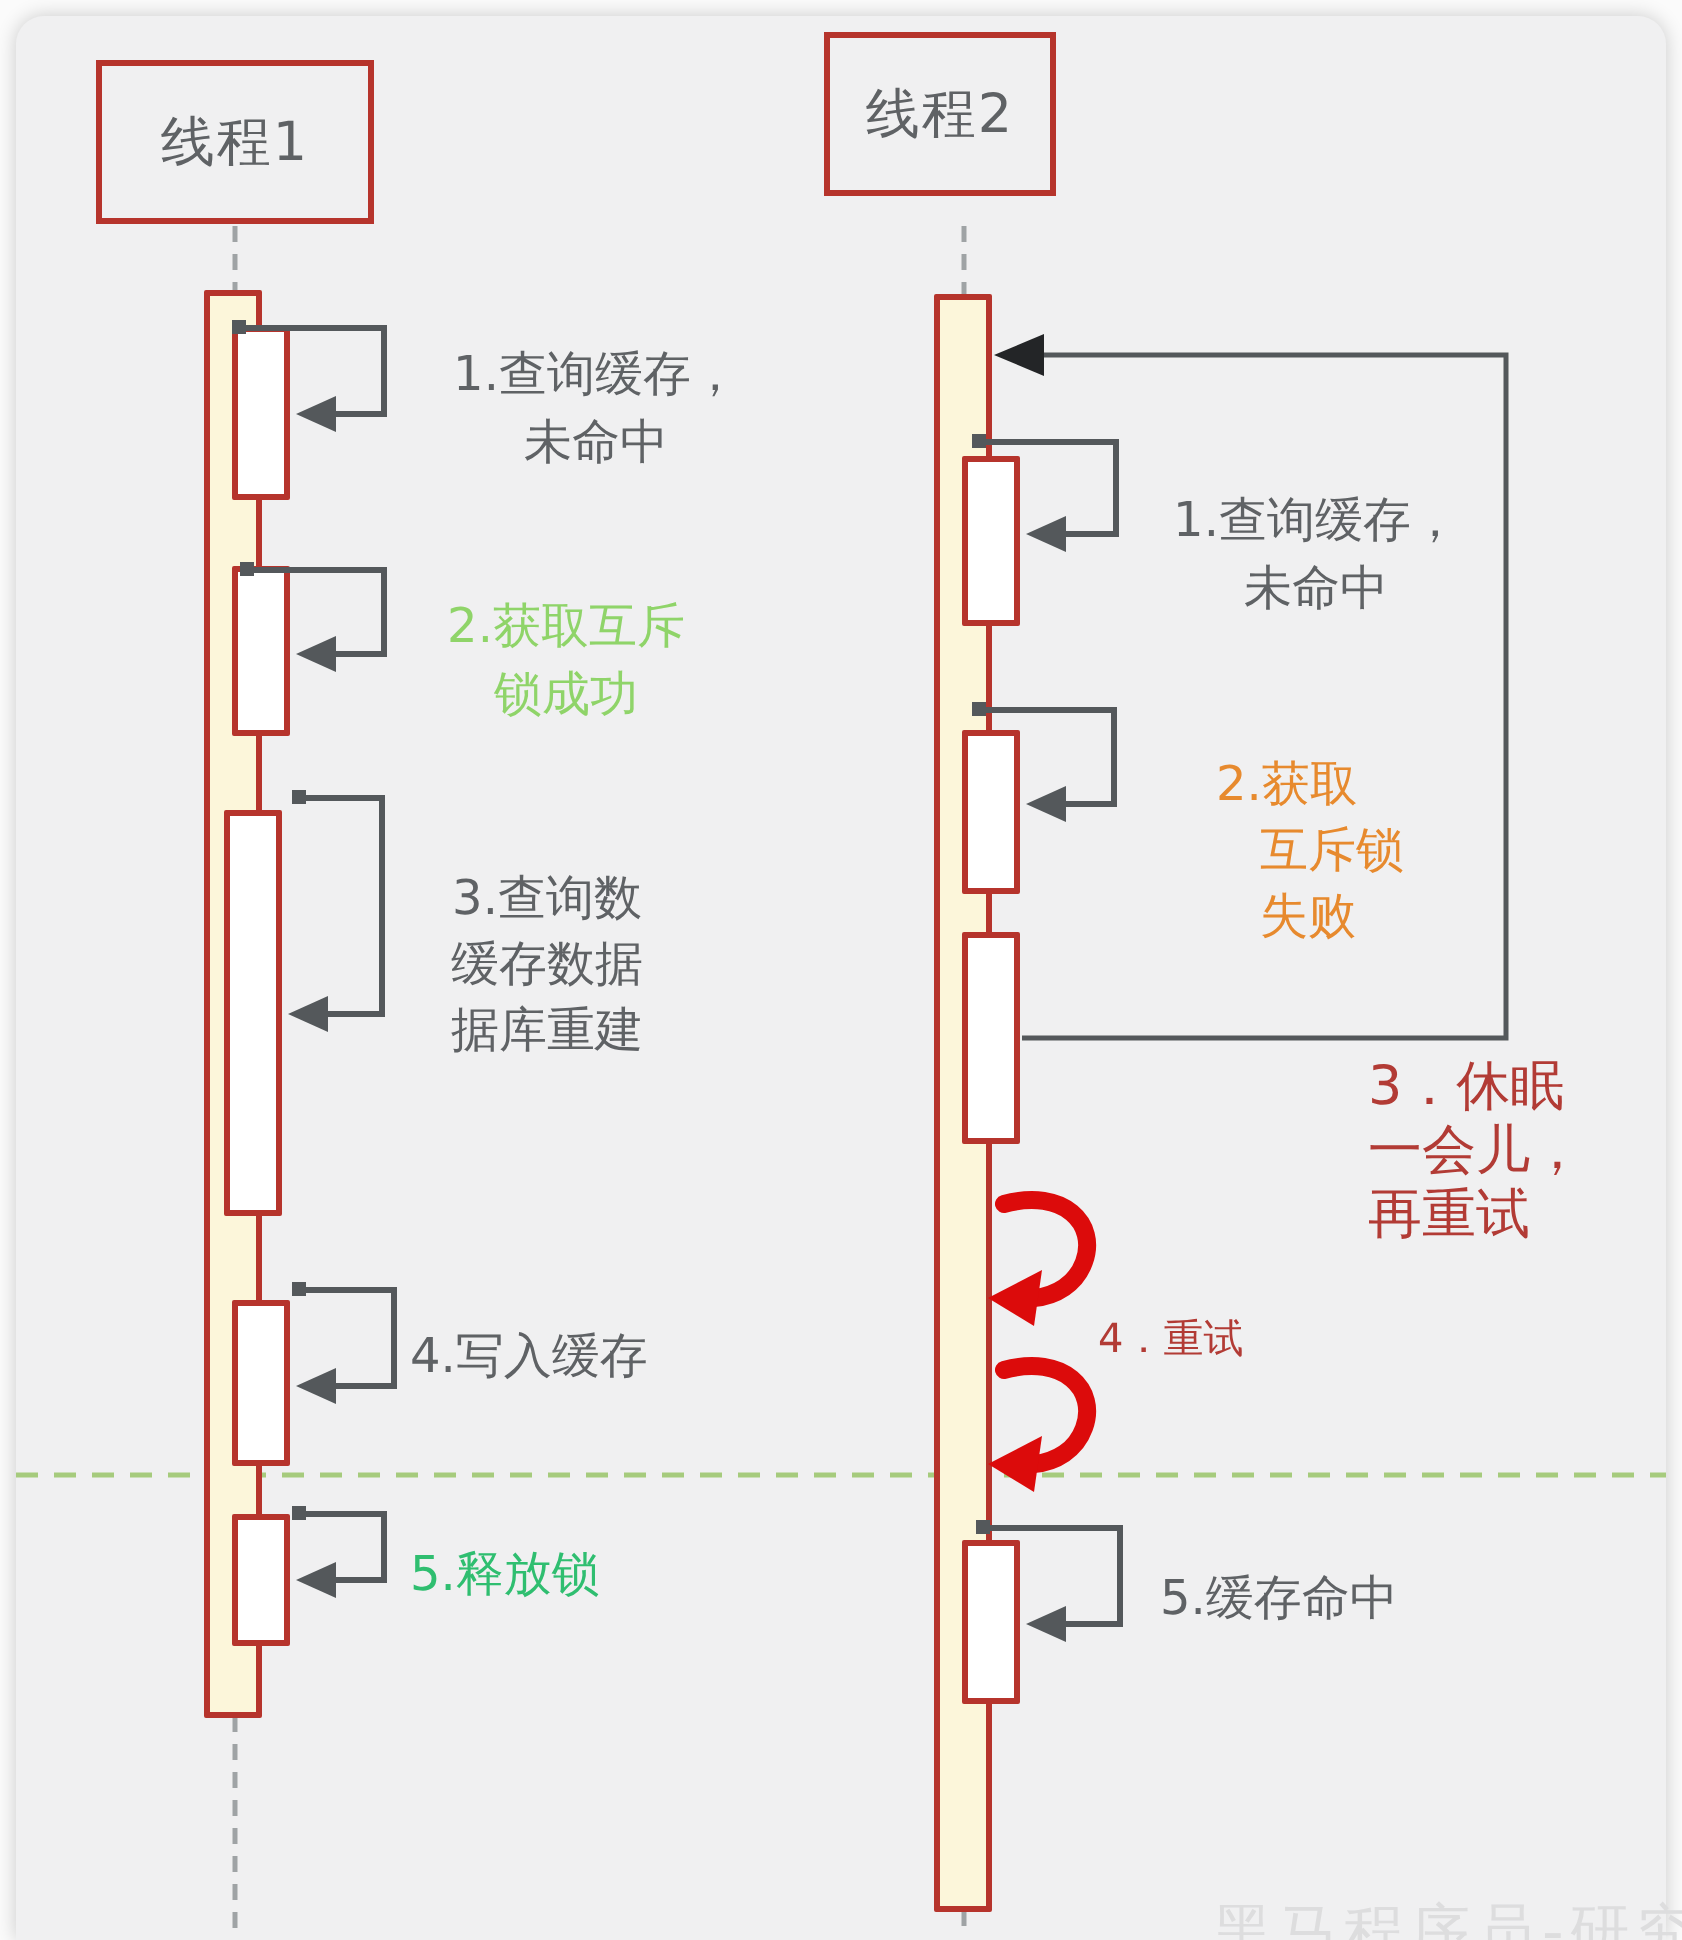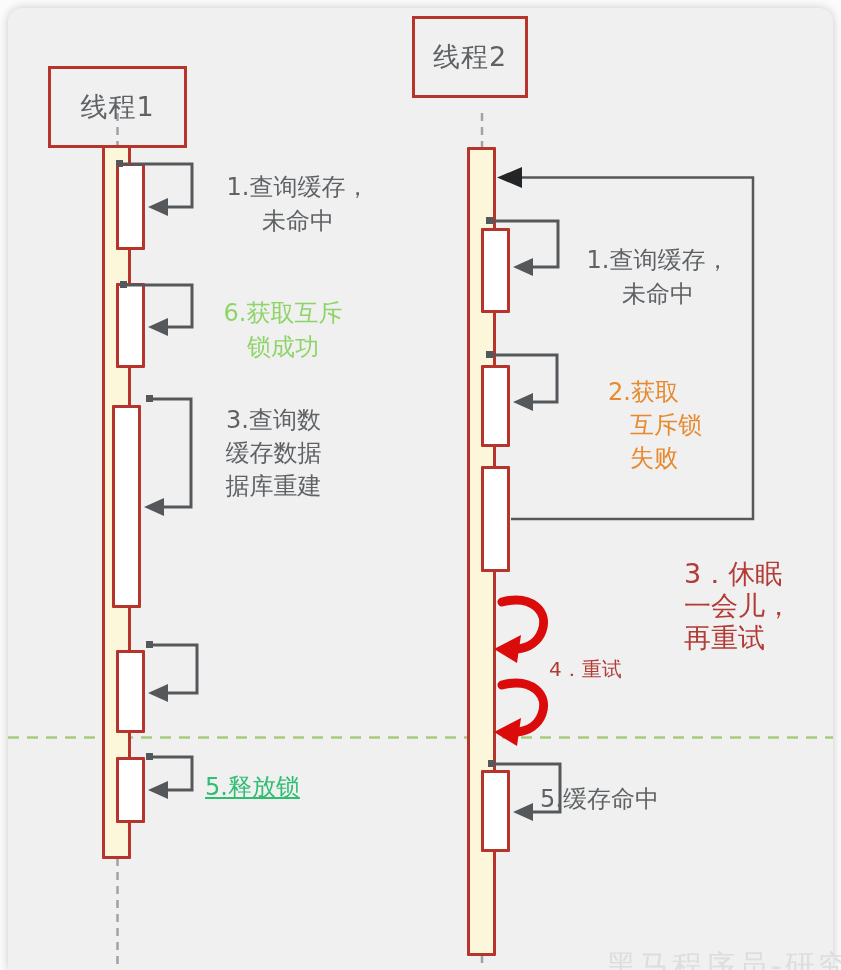--- a/index.html
+++ b/index.html
@@ -147,54 +147,55 @@
     <g>
       <path class="redarc" d="M 502 602 C 532 594 549 612 542 631 C 538 642 528 648 517 649"></path>
       <polygon class="redah" points="494,649 521,635 517,663"></polygon>
     </g>
     <g>
       <path class="redarc" d="M 502 685 C 532 677 549 695 542 714 C 538 725 528 731 517 732"></path>
       <polygon class="redah" points="494,732 521,718 517,746"></polygon>
     </g>
   </svg>
 
-  <div class="hdr" style="left:48px;top:30px;width:139px;height:82px;margin-top:36px;">
+  <div class="hdr" style="left:48px;top:30px;width:139px;height:82px;">
     <span>线程1</span>
   </div>
   <div class="hdr" style="left:412px;top:16px;width:116px;height:82px;">
     <span>线程2</span>
   </div>
 
   <div class="lbl center" style="left:203px;top:170px;width:190px;">
     <div>1.查询缓存，</div>
     <div>未命中</div>
   </div>
   <div class="lbl center c-green-light" style="left:203px;top:296px;width:160px;">
-    <div>6.获取互斥</div>
+    <div>2.获取互斥</div>
     <div>锁成功</div>
   </div>
-  <div class="lbl center" style="left:196px;top:404px;width:155px;line-height:33px;">
+  <div class="lbl center" style="left:196px;top:433px;width:155px;line-height:33px;">
     <div>3.查询数</div>
     <div>缓存数据</div>
     <div>据库重建</div>
   </div>
-  <div class="lbl c-green" style="left:205px;top:770px;text-decoration:underline;">5.释放锁</div>
+  <div class="lbl" style="left:205px;top:661px;">4.写入缓存</div>
+  <div class="lbl c-green" style="left:205px;top:770px;">5.释放锁</div>
 
   <div class="lbl center" style="left:563px;top:243px;width:190px;">
     <div>1.查询缓存，</div>
     <div>未命中</div>
   </div>
   <div class="lbl c-orange" style="left:568px;top:376px;line-height:33px;margin-left:40px;">
     <div>2.获取</div>
     <div class="indent">互斥锁</div>
     <div class="indent">失败</div>
   </div>
-  <div class="lbl c-darkred" style="left:684px;top:558px;font-size:27px;line-height:32px;">
+  <div class="lbl c-darkred" style="left:684px;top:528px;font-size:27px;line-height:32px;">
     <div>3．休眠</div>
     <div>一会儿，</div>
     <div>再重试</div>
   </div>
   <div class="lbl c-darkred" style="left:549px;top:652px;font-size:20px;">4．重试</div>
-  <div class="lbl" style="left:540px;top:782px;">5.缓存命中</div>
+  <div class="lbl" style="left:580px;top:782px;">5.缓存命中</div>
 
   <div id="watermark">黑马程序员-研究院</div>
 
 </div>
 
 </body></html>

